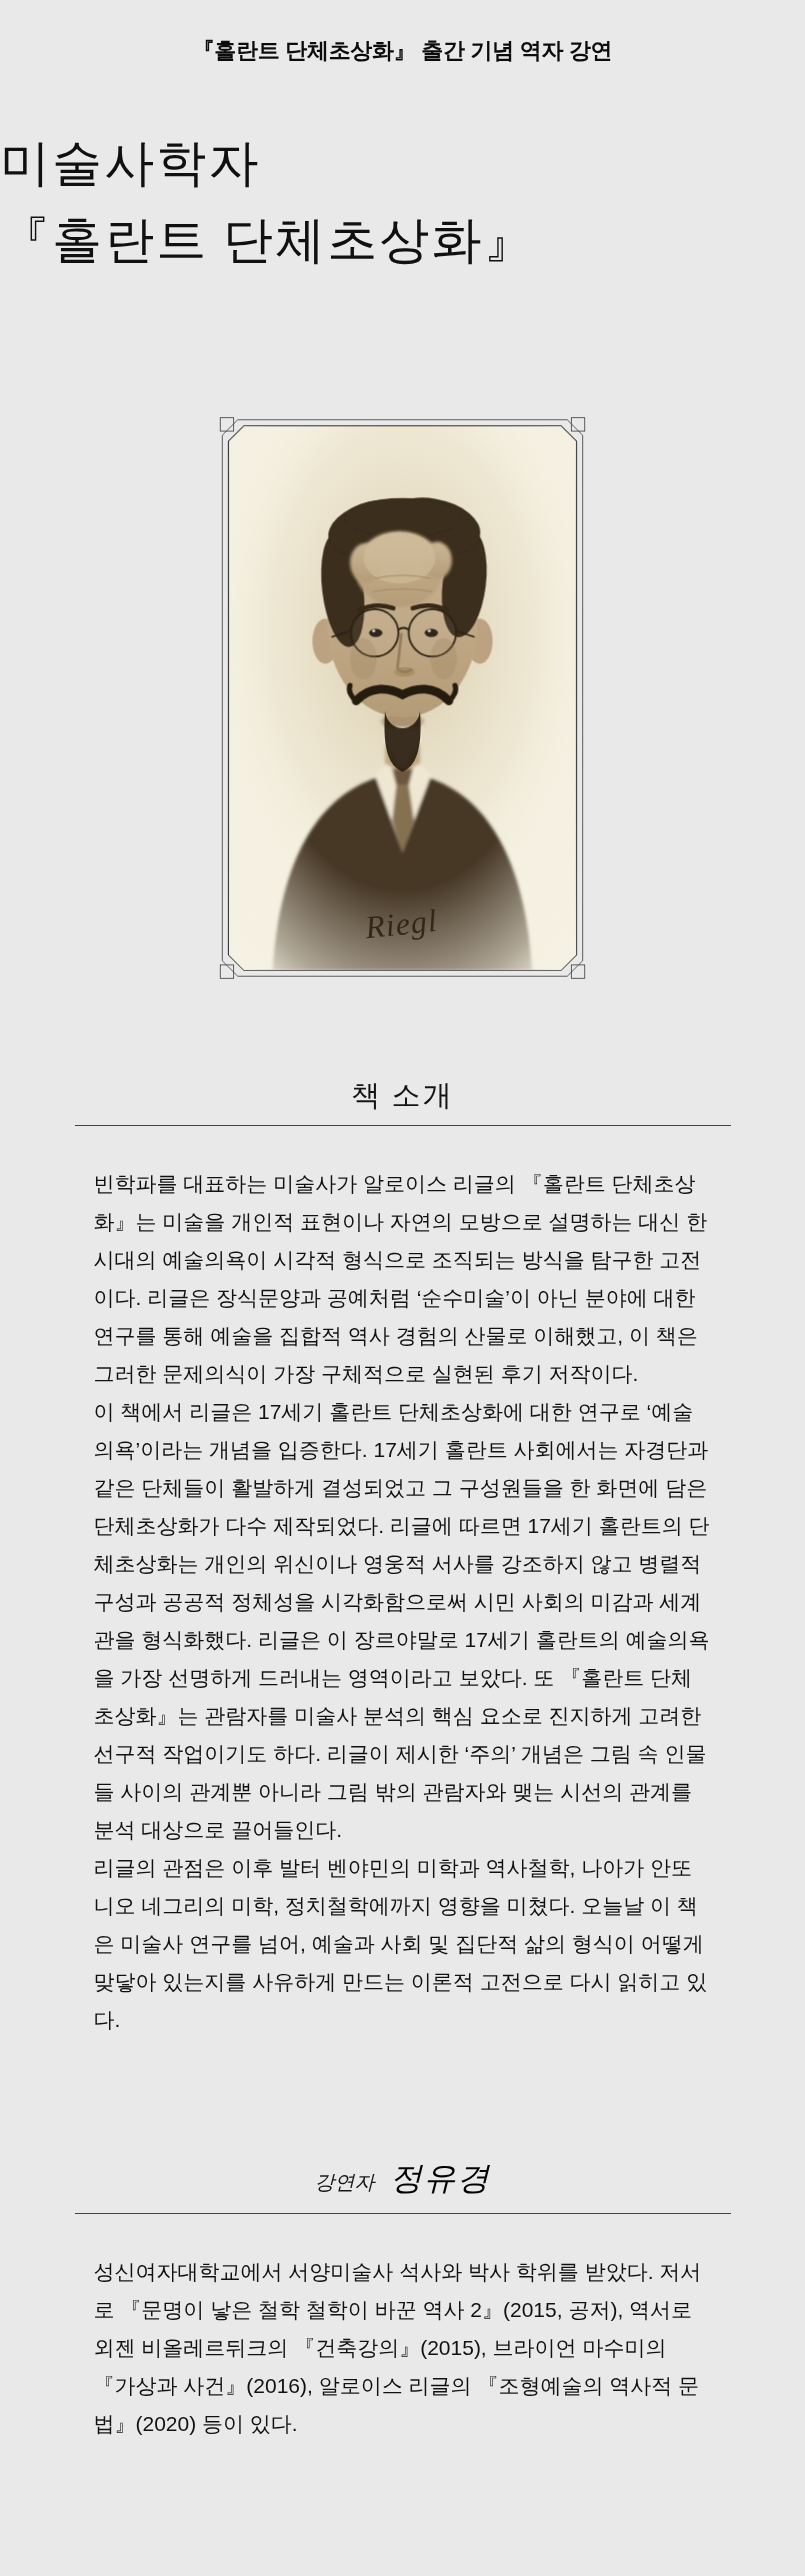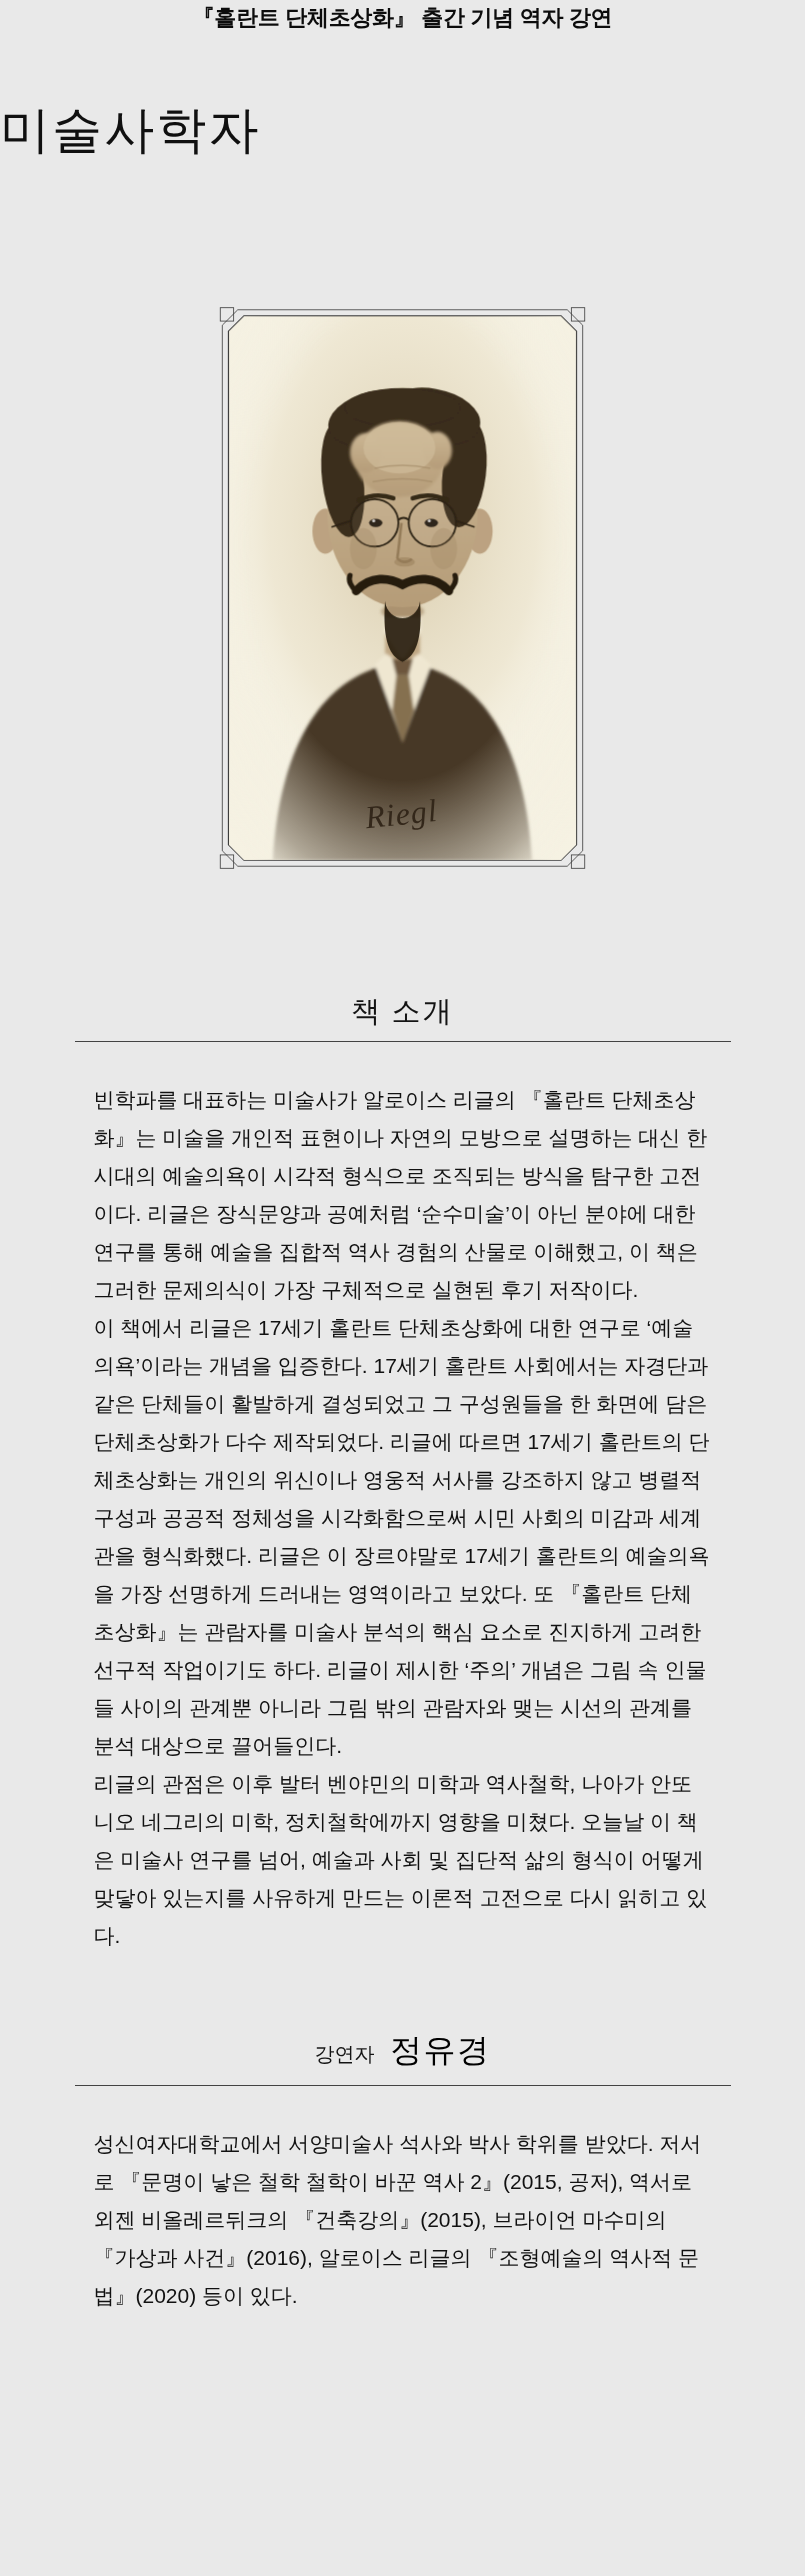--- a/index.html
+++ b/index.html
@@ -1,37 +1,37 @@
 <!DOCTYPE html>
 <html style="font-size:8.2px"><head>
 <meta charset="utf-8">
 <style>
   html,body{margin:0;padding:0;}
   body{background:#e9e9e9;width:805px;}
   .page{position:relative;width:805px;height:3505px;background:#e9e9e9;
         color:#161616;font-family:"Liberation Sans",sans-serif;overflow:hidden;}
 
   
-  .header{text-align:center;font-weight:700;font-size:22px;
+  .header{padding-top:33px;text-align:center;font-weight:700;font-size:22px;
           line-height:36px;letter-spacing:-0.3px;color:#0c0c0c;}
 
   
   .main-title{margin-top:56px;text-align:left;font-family:"Liberation Serif",serif;
               font-weight:400;font-size:50px;line-height:77px;color:#101010;letter-spacing:2.1px;}
 
   
   .photo-wrap{width:383px;margin:129px auto 0;}
 
   
   .section-heading{text-align:center;font-family:"Liberation Serif",serif;
                    font-size:29px;line-height:37px;color:#141414;letter-spacing:2.1px;}
   .divider{width:656px;margin:11.3px auto 0;height:0;border-top:1.5px solid #434343;}
 
-  .mt-book{margin-top:113px;}
-  .mt-speaker{margin-top:74px;}
+  .mt-book{margin-top:87px;}
+  .mt-speaker{margin-top:118px;font-style:italic;}
 
   
   .body-text{width:618px;margin:39px auto 0;font-size:21px;line-height:38px;
              font-weight:500;color:#111;}
   .body-text p{margin:0;}
 
   
   .speaker-heading{display:flex;justify-content:center;align-items:baseline;gap:15.5px;}
   .speaker-label{font-size:20px;font-weight:500;color:#141414;}
   .speaker-name{font-family:"Liberation Serif",serif;font-size:32px;color:#000000;letter-spacing:1.5px;}
@@ -40,20 +40,21 @@
 <body>
 
 <div class="page">
 
   <div class="header">
     <div>『홀란트 단체초상화』 출간 기념 역자 강연</div>
   </div>
 
   <div class="main-title">
     <div>미술사학자</div>
+    <div>『홀란트 단체초상화』</div>
   </div>
 
   <div class="photo-wrap">
     <svg width="383" height="580" viewBox="0 0 744 1125">
       <defs>
         <clipPath id="photoClip">
             <path d="M64,34 H680 L710,64 V1061 L680,1091 H64 L34,1061 V64 Z"></path>
           </clipPath>
         <radialGradient id="haze" cx="50%" cy="38%" r="55%">
           <stop offset="0%" stop-color="#cdbc97" stop-opacity="0.75"></stop>

